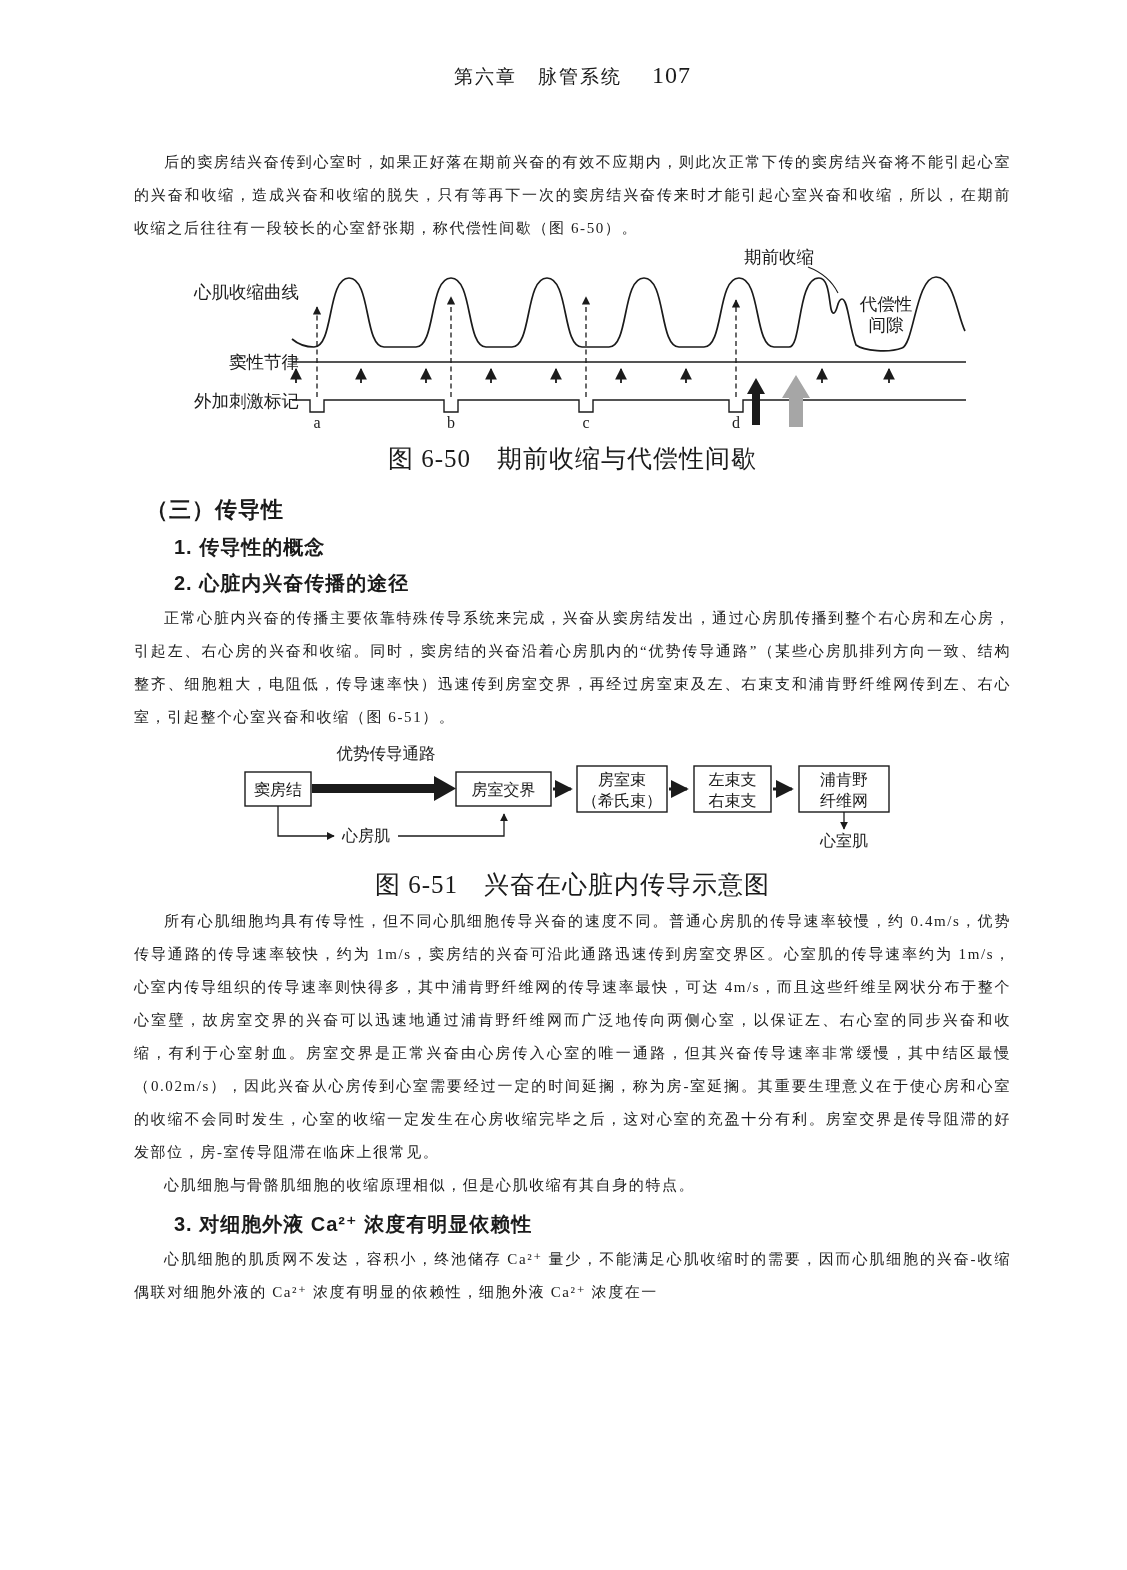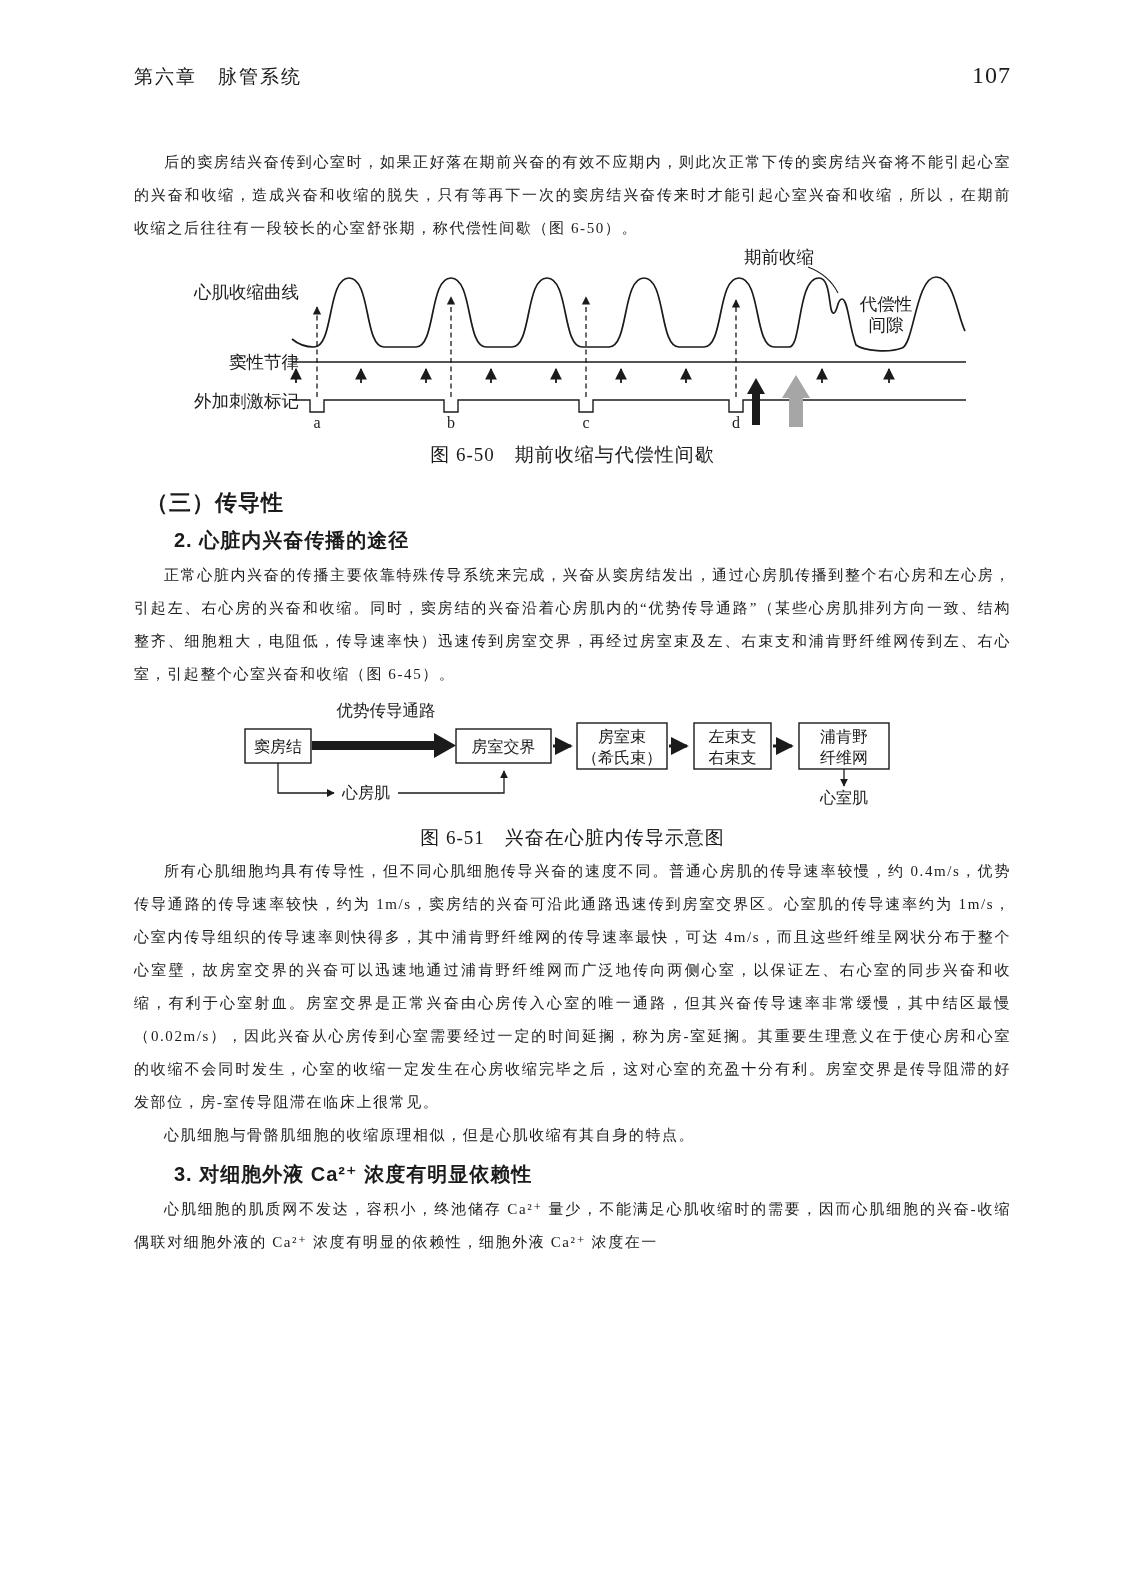--- a/index.html
+++ b/index.html
@@ -5,21 +5,21 @@
   * { margin:0; padding:0; box-sizing:border-box; }
   html,body { background:#e8e8e8; }
   .page {
     position:relative; width:1127px; height:1570px; margin:0 auto;
     background:#ffffff; overflow:hidden;
     padding:62px 116px 40px 134px;
     font-family:"Liberation Serif","DejaVu Serif",serif;
     color:#1b1b1b;
   }
   .running-head {
-    display:flex; justify-content:space-between; align-items:baseline;
+    display:flex; justify-content:center; align-items:baseline;
     font-size:19px; letter-spacing:2px;
   }
   .running-head .pagenum { margin-left:30px; font-size:24px; letter-spacing:1px; }
 
   .body-para {
     font-size:15px; line-height:33px; letter-spacing:1.6px;
     text-align:justify; text-indent:2em;
   }
   .para-intro { margin-top:56px; }
 
@@ -27,21 +27,21 @@
     font-family:"Liberation Sans","DejaVu Sans",sans-serif;
     font-weight:700; font-size:22px; line-height:30px;
     margin:20px 12px 6px; letter-spacing:1px;
   }
   .h-sub {
     font-family:"Liberation Sans","DejaVu Sans",sans-serif;
     font-weight:700; font-size:20px; line-height:28px;
     margin:8px 0 5px; padding-left:40px; letter-spacing:1px;
   }
   .caption {
-    text-align:center; font-size:19px; letter-spacing:1px;
+    text-align:center; font-size:25px; letter-spacing:1px;
     margin:6px 0 4px;
   }
   .figure { position:relative; }
   .fig650 { margin:2px 0 0 40px; }
   .fig651 { margin:6px 0 0 90px; }
   svg text { font-family:"Liberation Serif","DejaVu Serif",serif; }
 </style>
 </head>
 <body>
 
@@ -103,22 +103,23 @@
         <text x="143" y="181" text-anchor="middle">a</text>
         <text x="277" y="181" text-anchor="middle">b</text>
         <text x="412" y="181" text-anchor="middle">c</text>
         <text x="562" y="181" text-anchor="middle">d</text>
       </g>
     </svg>
   </div>
   <p class="caption">图 6-50　期前收缩与代偿性间歇</p>
 
   <h3 class="h-major">（三）传导性</h3>
+  <h4 class="h-sub">1. 传导性的概念</h4>
   <h4 class="h-sub">2. 心脏内兴奋传播的途径</h4>
-  <p class="body-para">正常心脏内兴奋的传播主要依靠特殊传导系统来完成，兴奋从窦房结发出，通过心房肌传播到整个右心房和左心房，引起左、右心房的兴奋和收缩。同时，窦房结的兴奋沿着心房肌内的“优势传导通路”（某些心房肌排列方向一致、结构整齐、细胞粗大，电阻低，传导速率快）迅速传到房室交界，再经过房室束及左、右束支和浦肯野纤维网传到左、右心室，引起整个心室兴奋和收缩（图 6-45）。</p>
+  <p class="body-para">正常心脏内兴奋的传播主要依靠特殊传导系统来完成，兴奋从窦房结发出，通过心房肌传播到整个右心房和左心房，引起左、右心房的兴奋和收缩。同时，窦房结的兴奋沿着心房肌内的“优势传导通路”（某些心房肌排列方向一致、结构整齐、细胞粗大，电阻低，传导速率快）迅速传到房室交界，再经过房室束及左、右束支和浦肯野纤维网传到左、右心室，引起整个心室兴奋和收缩（图 6-51）。</p>
 
   <div class="figure fig651">
     <svg width="680" height="118" viewBox="0 0 680 118">
       <defs>
         <marker id="ah2" viewBox="0 0 10 10" refX="9" refY="5" markerWidth="6" markerHeight="6" orient="auto-start-reverse">
           <path d="M0 0 L10 5 L0 10 Z" fill="#1b1b1b"></path>
         </marker>
       </defs>
 
       <text x="162" y="19" text-anchor="middle" font-size="16.5" fill="#1b1b1b">优势传导通路</text>

